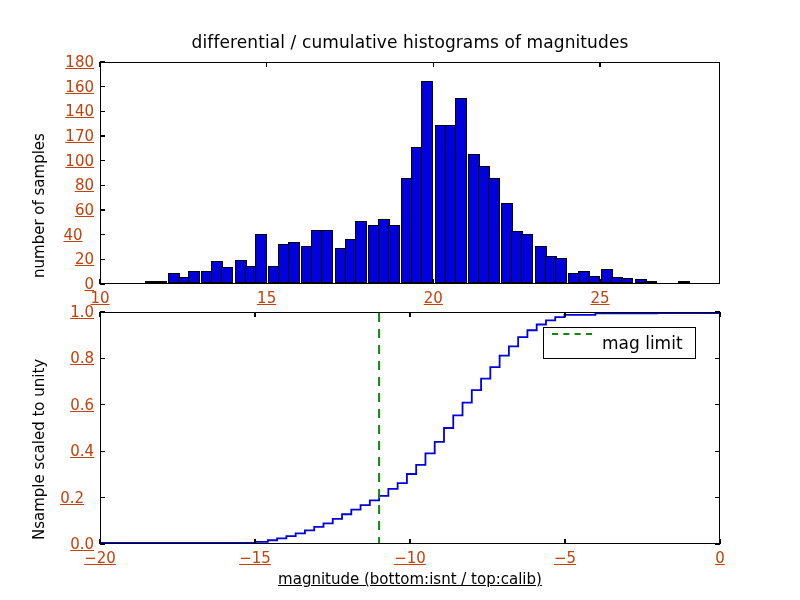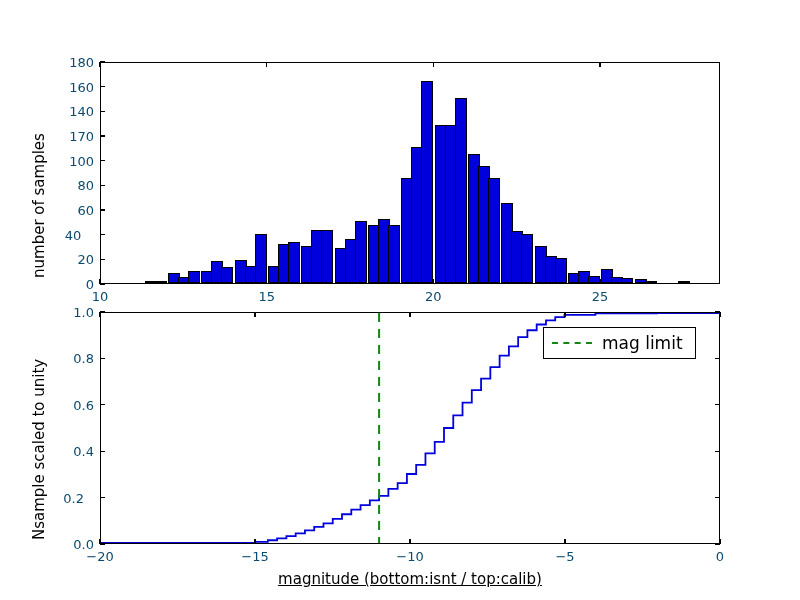--- a/index.html
+++ b/index.html
@@ -14,46 +14,47 @@
 
   .title{position:absolute;left:100px;top:32px;width:620px;text-align:center;
          font-size:17px;color:#000;letter-spacing:.1px;}
 
   
   .tick{position:absolute;background:#000;}
   .tick.x{width:1.3px;height:5px;}
   .tick.y{height:1.3px;width:5px;}
 
   
-  .tlabel{position:absolute;font-size:13px;color:#0c4a6e;white-space:nowrap;}
+  .tlabel{position:absolute;font-size:15px;color:#c2410c;white-space:nowrap;text-decoration:underline;}
   .tlabel.x{transform:translateX(-50%);}
   .tlabel.y{transform:translateY(-50%);text-align:right;}
 
   
   .ylabel{position:absolute;font-size:15px;color:#000;white-space:nowrap;
           transform-origin:0 0;transform:rotate(-90deg);}
   .xlabel{position:absolute;font-size:15px;color:#000;white-space:nowrap;
           transform:translateX(-50%);}
 
   .bar{position:absolute;bottom:0;background:#0000dd;border:1px solid #000;
        box-sizing:border-box;}
 
   .legend{position:absolute;box-sizing:border-box;border:1.4px solid #000;
-          background:#fff;display:flex;align-items:center;gap:10px;
+          background:#fff;display:flex;gap:10px;
           padding:5px 12px 5px 8px;}
   .legend .swatch{width:40px;height:0;border-top:2.2px dashed #118811;}
   .legend .ltext{font-size:17px;color:#000;white-space:nowrap;}
 
   svg{display:block;}
 </style>
 </head>
 <body>
 
 <div id="figure">
 
+  <div class="title">differential / cumulative histograms of magnitudes</div>
 
   <div class="axes" id="top-axes">
     <div class="plotarea" id="top-plot">
         <div class="bar" style="left: 43.5px; width: 12px; height: 1.23333px;"></div>
         <div class="bar" style="left: 53.5px; width: 12px; height: 2.46667px;"></div>
         <div class="bar" style="left: 66.8333px; width: 12px; height: 9.86667px;"></div>
         <div class="bar" style="left: 76.8333px; width: 12px; height: 6.16667px;"></div>
         <div class="bar" style="left: 86.8333px; width: 12px; height: 12.3333px;"></div>
         <div class="bar" style="left: 100.167px; width: 12px; height: 12.3333px;"></div>
         <div class="bar" style="left: 110.167px; width: 12px; height: 22.2px;"></div>

